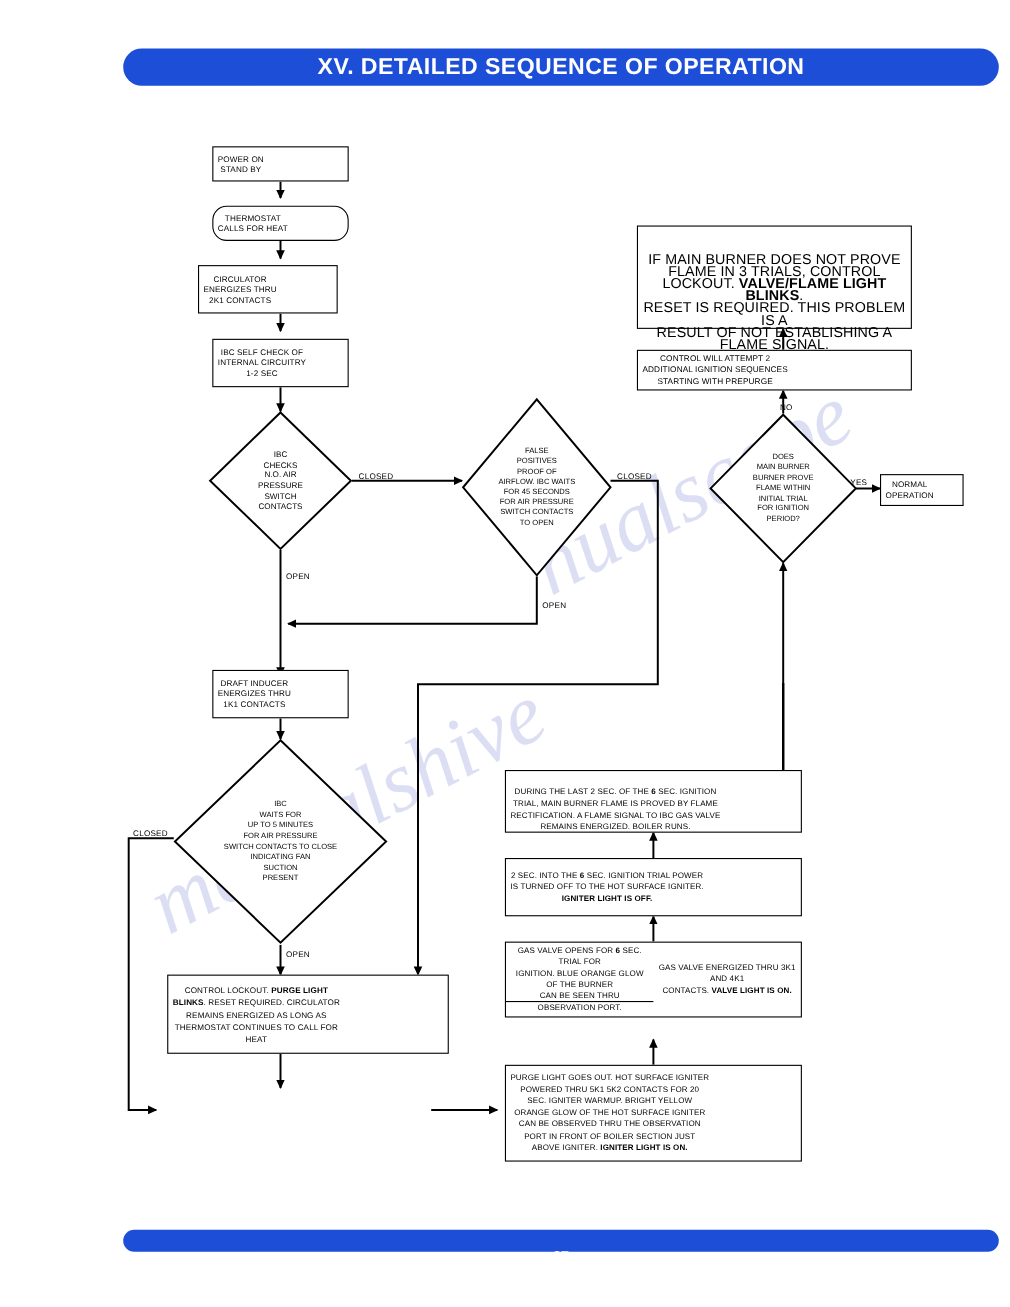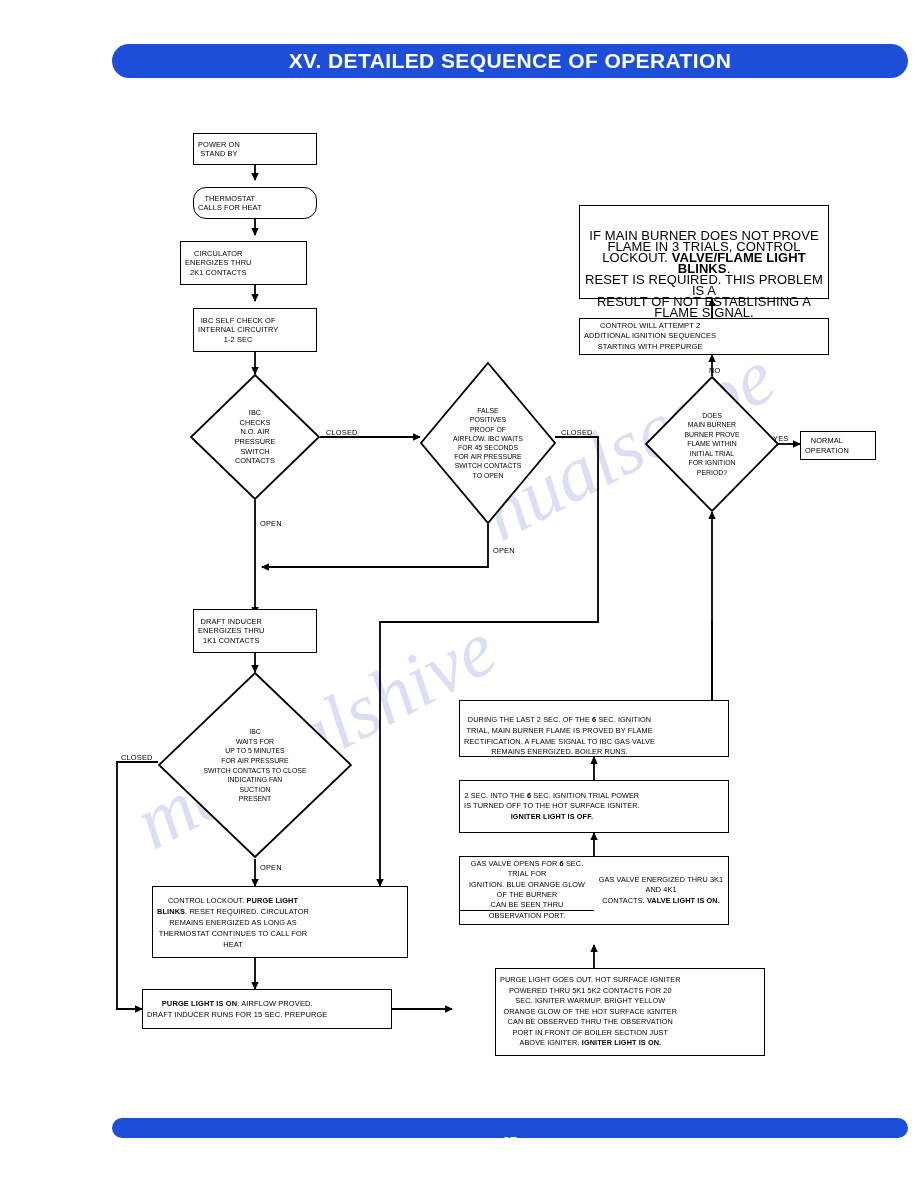--- a/index.html
+++ b/index.html
@@ -286,24 +286,20 @@
   </div>
 
   <div class="node" style="left:152px;top:886px;width:256px;height:72px;">
     <div class="txt" style="font-size:7.4px;line-height:11px;"><span>CONTROL LOCKOUT. </span><b>PURGE LIGHT
 BLINKS</b><span>. RESET REQUIRED. CIRCULATOR
 REMAINS ENERGIZED AS LONG AS
 THERMOSTAT CONTINUES TO CALL FOR
 HEAT</span></div>
   </div>
 
-  <div class="node" style="left:142px;top:989px;width:250px;height:40px;">
-    <div class="txt" style="font-size:7.5px;line-height:11px;"><b>PURGE LIGHT IS ON</b><span>. AIRFLOW PROVED.
-DRAFT INDUCER RUNS FOR 15 SEC. PREPURGE</span></div>
-  </div>
 
   <div class="node wide" style="left:459px;top:700px;width:270px;height:57px;">
     <div class="txt" style="font-size:7.3px;line-height:10.6px;margin-top:16px;"><span>DURING THE LAST 2 SEC. OF THE </span><b>6</b><span> SEC. IGNITION
 TRIAL, MAIN BURNER FLAME IS PROVED BY FLAME
 RECTIFICATION. A FLAME SIGNAL TO IBC GAS VALVE
 REMAINS ENERGIZED. BOILER RUNS.</span></div>
   </div>
 
   <div class="node wide" style="left:459px;top:780px;width:270px;height:53px;">
     <div class="txt" style="font-size:7.3px;line-height:10.6px;"><span>2 SEC. INTO THE </span><b>6</b><span> SEC. IGNITION TRIAL POWER
@@ -316,21 +312,21 @@
       <div class="txt" style="font-size:7.3px;line-height:10.4px;"><span>GAS VALVE OPENS FOR </span><b>6</b><span> SEC. TRIAL FOR
 IGNITION. BLUE ORANGE GLOW OF THE BURNER
 CAN BE SEEN THRU OBSERVATION PORT.</span></div>
     </div>
     <div class="cell" style="height:28px;">
       <div class="txt" style="font-size:7.3px;line-height:10.4px;"><span>GAS VALVE ENERGIZED THRU 3K1 AND 4K1
 CONTACTS. </span><b>VALVE LIGHT IS ON.</b></div>
     </div>
   </div>
 
-  <div class="node wide" style="left:459px;top:968px;width:270px;height:88px;margin-left:36px;">
+  <div class="node wide" style="left:459px;top:968px;width:270px;height:88px;">
     <div class="txt" style="font-size:7.3px;line-height:10.6px;"><span>PURGE LIGHT GOES OUT. HOT SURFACE IGNITER
 POWERED THRU 5K1 5K2 CONTACTS FOR 20
 SEC. IGNITER WARMUP. BRIGHT YELLOW
 ORANGE GLOW OF THE HOT SURFACE IGNITER
 CAN BE OBSERVED THRU THE OBSERVATION
 PORT IN FRONT OF BOILER SECTION JUST
 ABOVE IGNITER. </span><b>IGNITER LIGHT IS ON.</b></div>
   </div>
 
   <div class="pill pill-footer">

